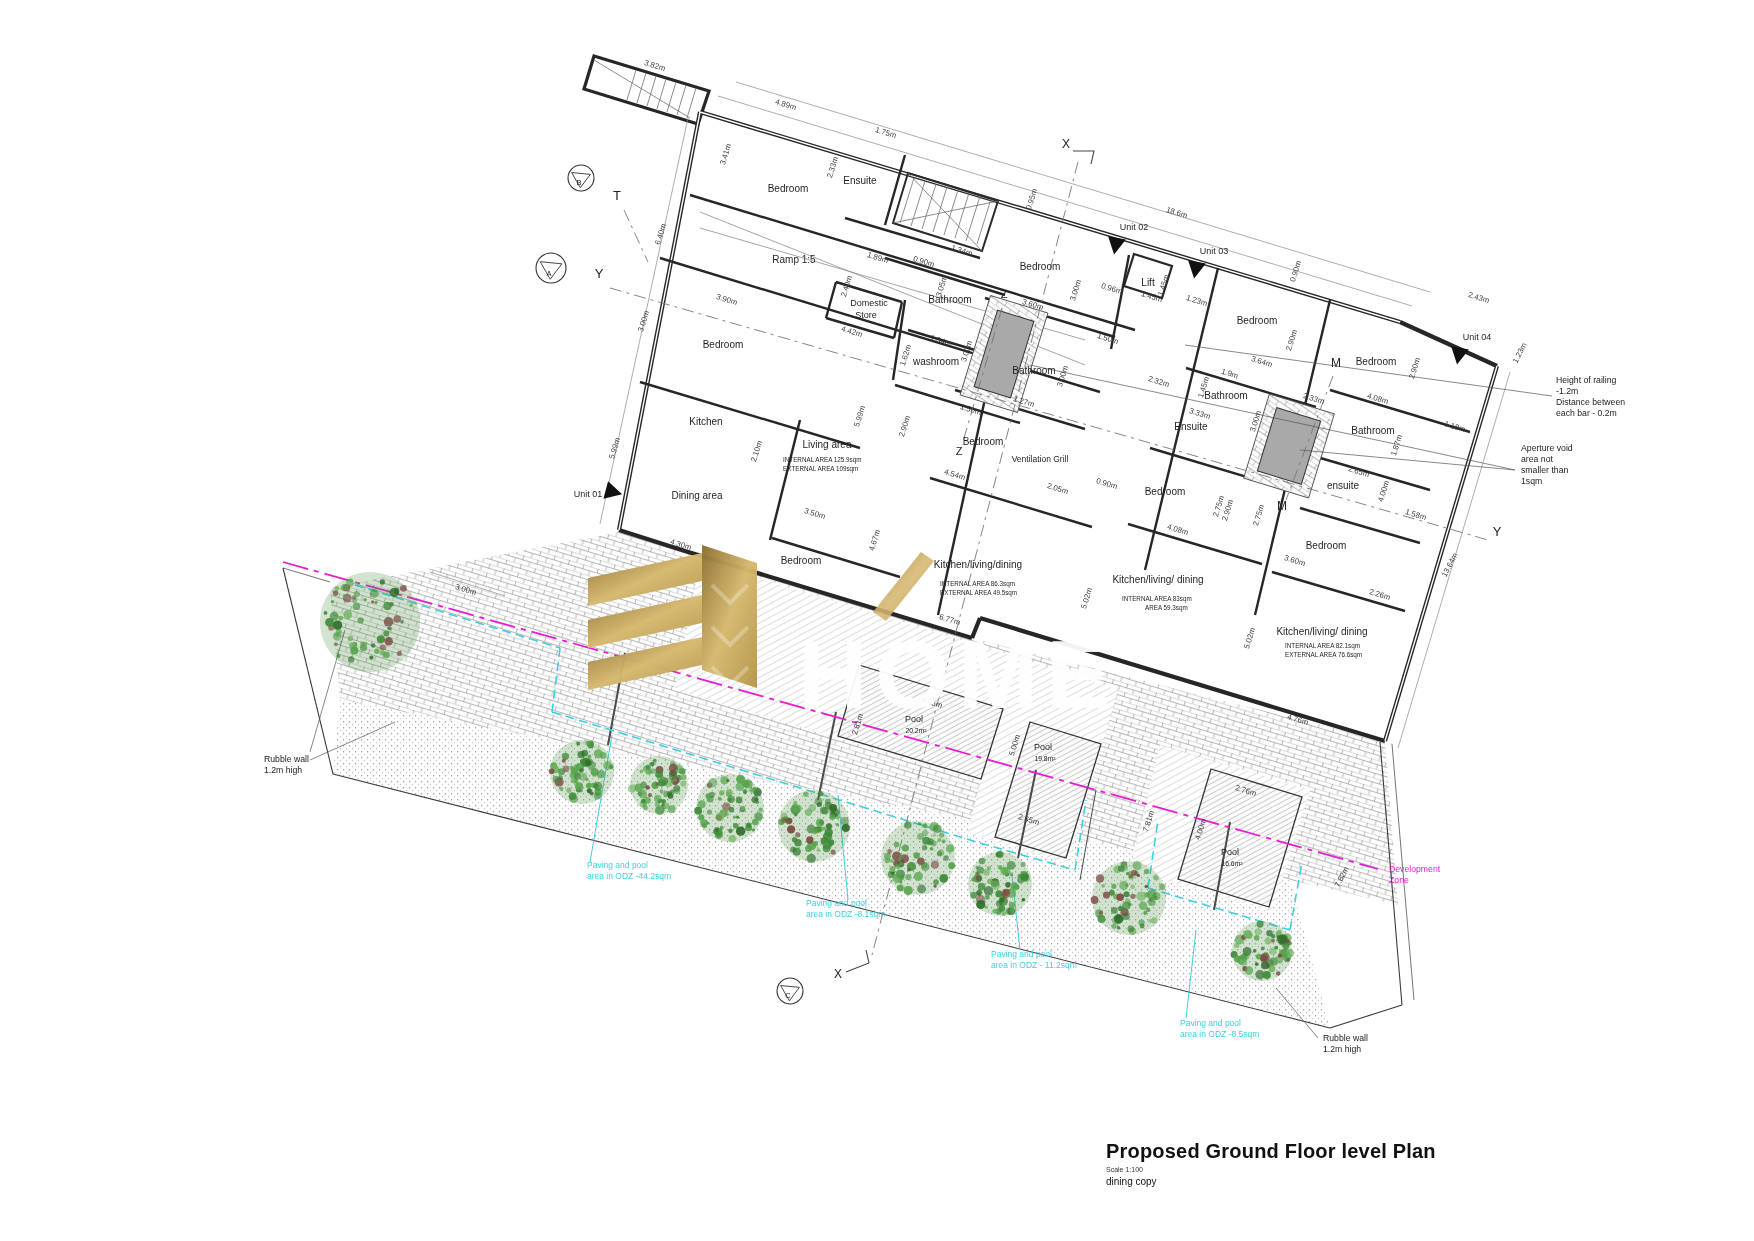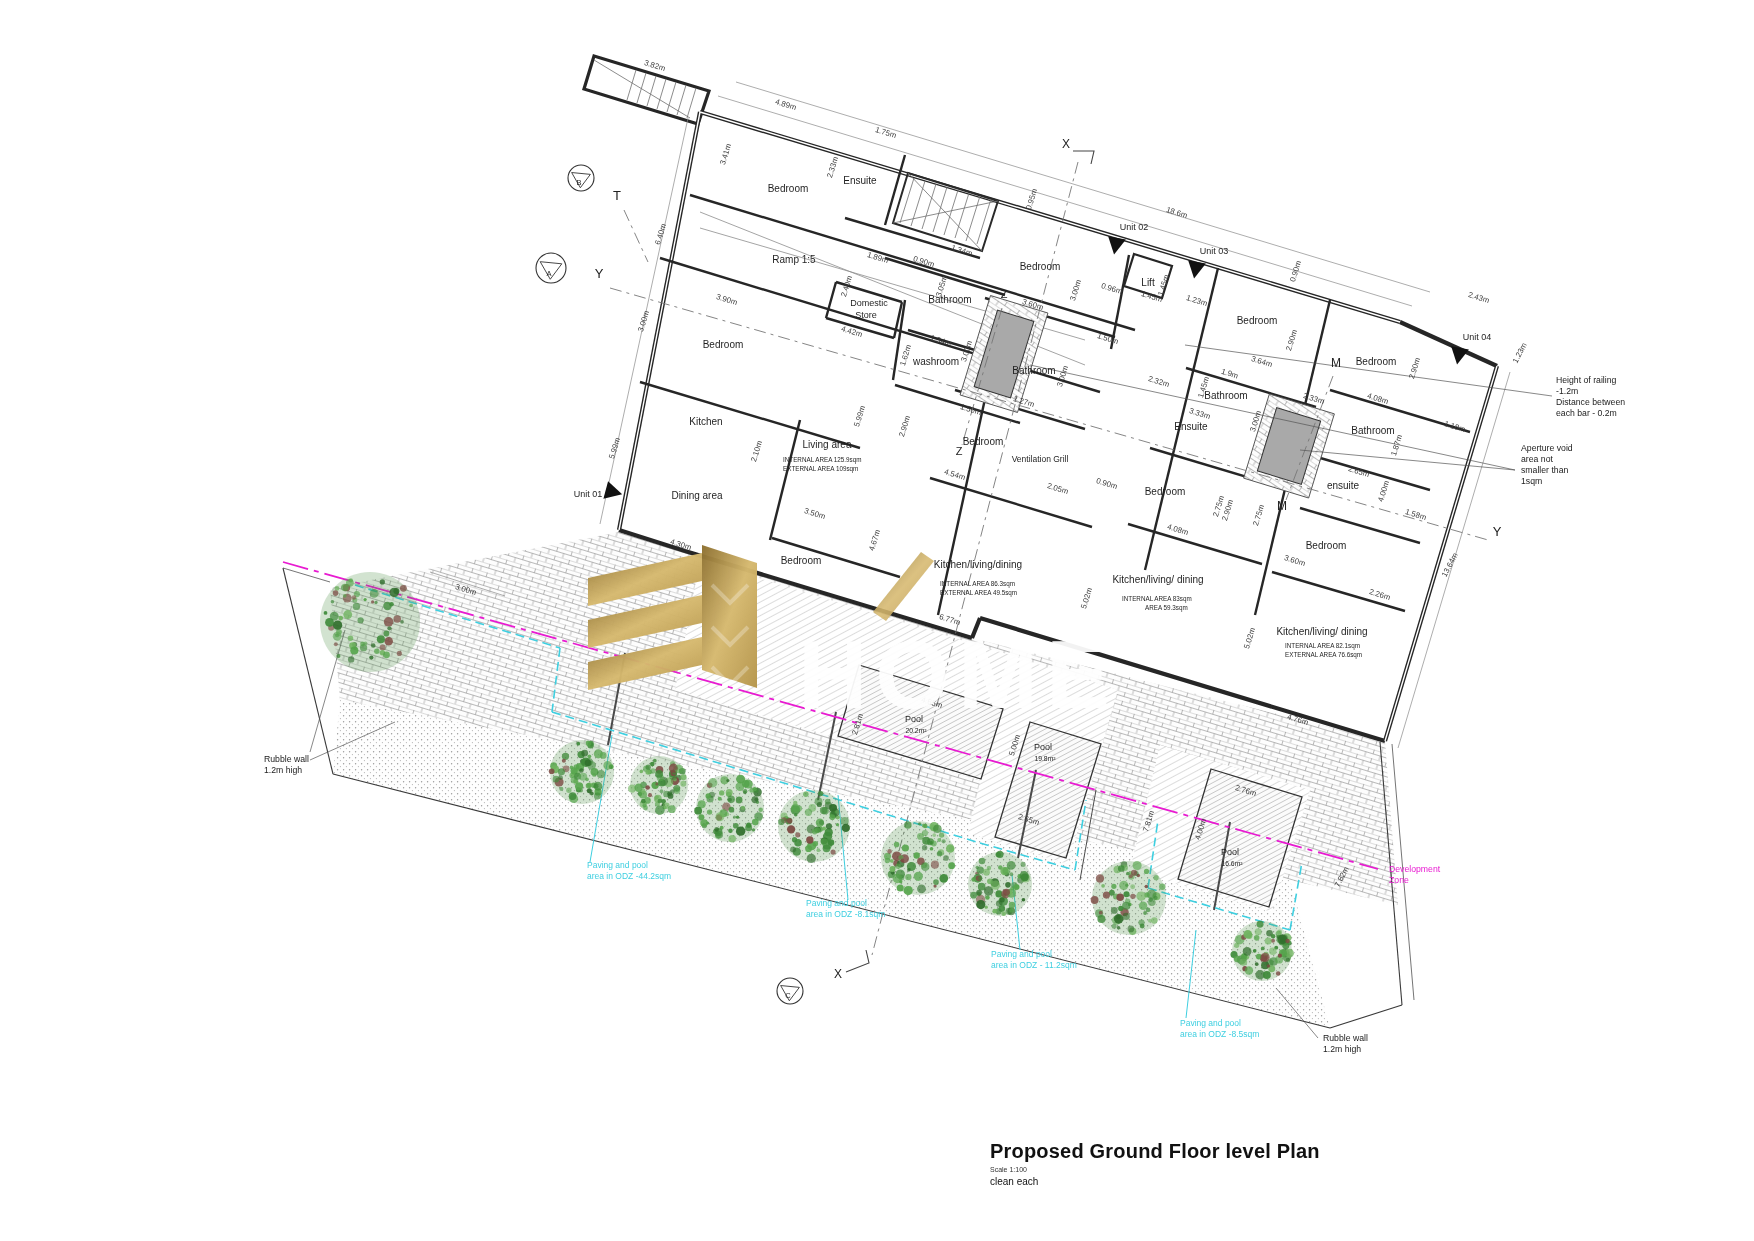--- a/index.html
+++ b/index.html
@@ -1,20 +1,20 @@
 <!DOCTYPE html>
 <html><head>
 <meta charset="utf-8">
 <style>
   html,body{margin:0;padding:0;background:#ffffff;}
   .stage{position:relative;width:1754px;height:1241px;background:#fff;overflow:hidden;
          font-family:"Liberation Sans",sans-serif;}
   svg{position:absolute;left:0;top:0;}
   svg text{font-family:"Liberation Sans",sans-serif;}
-  .titleblock{position:absolute;left:990px;top:1140px;color:#111;}
+  .titleblock{position:absolute;left:1106px;top:1140px;color:#111;}
   .titleblock .tb-title{font-size:20px;font-weight:bold;letter-spacing:.2px;}
   .titleblock .tb-scale{font-size:7px;margin-top:3px;color:#333;}
   .titleblock .tb-copy{font-size:10px;margin-top:3px;color:#111;}
 </style>
 </head>
 <body>
 
 <div class="stage">
 
   <svg id="plan" width="1754" height="1241" viewBox="0 0 1754 1241">
@@ -940,15 +940,15 @@
       <polygon points="702,545 757,563 757,688 702,670" fill="url(#goldGrad)"></polygon>
       <path d="M712 585 L730 603 L748 585 M712 627 L730 645 L748 627 M712 667 L730 685 L748 667" stroke="#ffffff" stroke-opacity="0.28" stroke-width="4" fill="none"></path>
       <polygon points="873,612 921,552 934,561 886,621" fill="url(#goldGrad)" opacity="0.9"></polygon>
     </g>
     <text x="798" y="708" font-size="96" font-weight="bold" fill="#ffffff" opacity="0.94" letter-spacing="8">HOME</text>
   </svg>
 
   <div class="titleblock">
     <div class="tb-title">Proposed Ground Floor level Plan</div>
     <div class="tb-scale">Scale 1:100</div>
-    <div class="tb-copy">clean each</div>
+    <div class="tb-copy">dining copy</div>
   </div>
 </div>
 
 </body></html>

